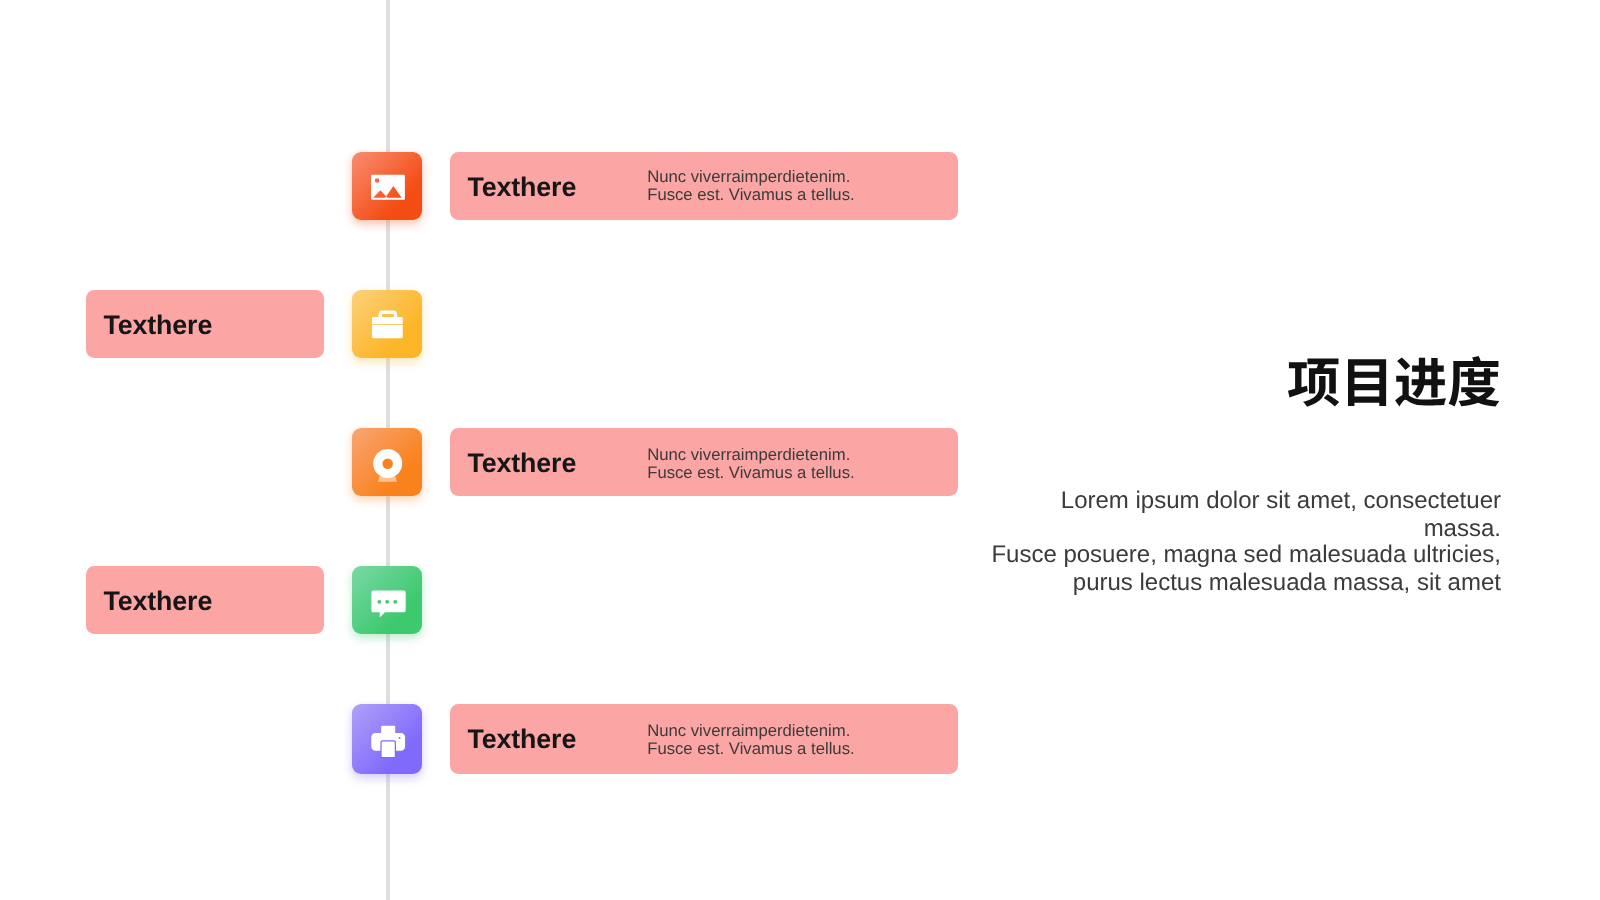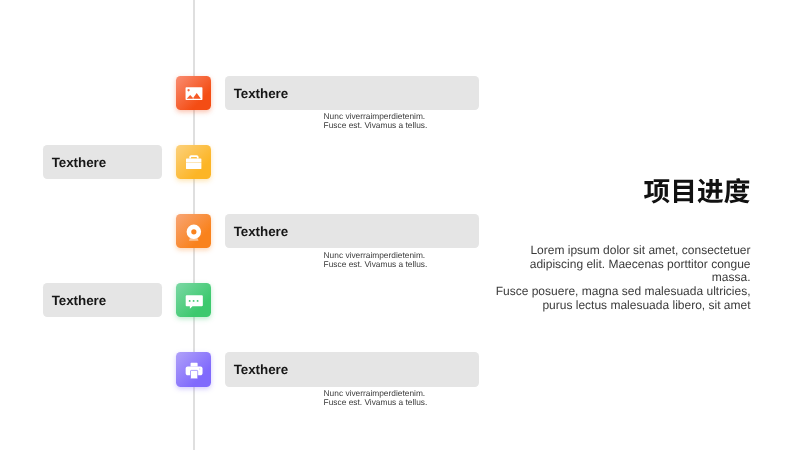--- a/index.html
+++ b/index.html
@@ -9,26 +9,26 @@
   .slide{position:relative;width:800px;height:450px;background:#fff;}
   .axis{position:absolute;left:193.3px;top:0;width:1.3px;height:450px;background:#DFDFDF;}
   .row{position:absolute;left:0;width:800px;height:34px;}
   .icon{position:absolute;left:176px;top:0;width:35.2px;height:34.4px;border-radius:4.5px;}
   .icon svg{position:absolute;left:0;top:0;width:35.2px;height:34.4px;fill:#fff;}
   .ic0{background:linear-gradient(135deg,#F98D72 0%,#F44D14 72%,#F44D14 100%);--ic:#F44D14;box-shadow:0 2px 5px rgba(244, 77, 20, 0.35);}
   .ic1{background:linear-gradient(135deg,#FCD17C 0%,#FCB526 72%,#FCB526 100%);--ic:#FCB526;box-shadow:0 2px 5px rgba(252, 181, 38, 0.35);}
   .ic2{background:linear-gradient(135deg,#F8A575 0%,#F9821C 72%,#F9821C 100%);--ic:#F9821C;box-shadow:0 2px 5px rgba(249, 130, 28, 0.35);}
   .ic3{background:linear-gradient(135deg,#7BD8A5 0%,#3DC96E 72%,#3DC96E 100%);--ic:#3DC96E;box-shadow:0 2px 5px rgba(61, 201, 110, 0.35);}
   .ic4{background:linear-gradient(135deg,#B0A1F9 0%,#806AFC 72%,#806AFC 100%);--ic:#806AFC;box-shadow:0 2px 5px rgba(128, 106, 252, 0.35);}
-  .pill{position:absolute;top:0;height:34.4px;background:#e5e5e5;border-radius:4.2px;}
+  .pill{position:absolute;top:0;height:34.4px;background:#fca5a5;border-radius:4.2px;}
   .pill-r{left:225px;width:254px;}
   .pill-l{left:43px;width:119px;}
   .pt{position:absolute;left:8.7px;top:11.0px;font-size:13.4px;font-weight:bold;color:#161616;
        line-height:1;letter-spacing:-0.05px;}
-  .pb{position:absolute;left:98.6px;top:8.8px;font-size:8.35px;line-height:8.95px;color:#3B3B3B;margin-top:28px;}
+  .pb{position:absolute;left:98.6px;top:8.8px;font-size:8.35px;line-height:8.95px;color:#3B3B3B;}
   .title-wrap{position:absolute;left:644.1px;top:178.3px;width:105.7px;height:25.4px;}
   .title-svg{position:absolute;left:0;top:0;display:block;}
   .title-text{position:absolute;left:0;top:0;width:105.7px;height:25.4px;overflow:hidden;
                font-size:27px;font-weight:bold;color:#111111;line-height:25.4px;
                white-space:nowrap;opacity:0;pointer-events:none;}
   .desc{position:absolute;left:400px;top:244.2px;width:350.5px;text-align:right;
          font-size:12px;line-height:13.6px;color:#3B3B3B;}
 </style>
 </head>
 <body>
@@ -108,18 +108,17 @@
     </div>
   </div>
   <div class="title-wrap">
     <span class="title-text">项目进度</span>
     <svg class="title-svg" width="105.7" height="25.4" viewBox="19 -857 3953 949" aria-hidden="true">
       <path d="M600 -483V-279C600 -181 566 -66 298 0C325 23 360 67 375 92C657 5 721 -139 721 -277V-483ZM686 -72C758 -27 852 41 896 85L976 4C928 -39 831 -103 760 -144ZM19 -209 48 -82C146 -115 270 -158 388 -201L374 -301L271 -274V-628H370V-742H36V-628H152V-243ZM411 -626V-154H528V-521H790V-157H913V-626H681L722 -704H963V-811H383V-704H582C574 -678 565 -651 555 -626Z M1262 -450H1726V-332H1262ZM1262 -564V-678H1726V-564ZM1262 -218H1726V-101H1262ZM1141 -795V79H1262V16H1726V79H1854V-795Z M2060 -764C2114 -713 2183 -640 2213 -594L2305 -670C2272 -715 2200 -784 2146 -831ZM2698 -822V-678H2584V-823H2466V-678H2340V-562H2466V-498C2466 -474 2466 -449 2464 -423H2332V-308H2445C2428 -251 2398 -196 2345 -152C2370 -136 2418 -91 2435 -68C2509 -130 2548 -218 2567 -308H2698V-83H2817V-308H2952V-423H2817V-562H2932V-678H2817V-822ZM2584 -562H2698V-423H2582C2583 -449 2584 -473 2584 -497ZM2277 -486H2043V-375H2159V-130C2117 -111 2069 -74 2023 -26L2103 88C2139 29 2183 -37 2213 -37C2236 -37 2270 -6 2316 19C2389 59 2475 70 2601 70C2704 70 2870 64 2941 60C2942 26 2962 -33 2975 -65C2875 -50 2712 -42 2606 -42C2494 -42 2402 -47 2334 -86C2311 -98 2292 -110 2277 -120Z M3386 -629V-563H3251V-468H3386V-311H3800V-468H3945V-563H3800V-629H3683V-563H3499V-629ZM3683 -468V-402H3499V-468ZM3714 -178C3678 -145 3633 -118 3582 -96C3529 -119 3485 -146 3450 -178ZM3258 -271V-178H3367L3325 -162C3360 -120 3400 -83 3447 -52C3373 -35 3293 -23 3209 -17C3227 9 3249 54 3258 83C3372 70 3481 49 3576 15C3670 53 3779 77 3902 89C3917 58 3947 10 3972 -15C3880 -21 3795 -33 3718 -52C3793 -98 3854 -159 3896 -238L3821 -276L3800 -271ZM3463 -830C3472 -810 3480 -786 3487 -763H3111V-496C3111 -343 3105 -118 3024 36C3055 45 3110 70 3134 88C3218 -76 3230 -328 3230 -496V-652H3955V-763H3623C3613 -794 3599 -829 3585 -857Z" fill="#111111"></path>
     </svg>
   </div>
   <div class="desc">
     <div>Lorem ipsum dolor sit amet, consectetuer</div>
-    <div>adipiscing elit. Maecenas porttitor congue</div>
     <div>massa.</div>
     <div>Fusce posuere, magna sed malesuada ultricies,</div>
-    <div>purus lectus malesuada libero, sit amet</div>
+    <div>purus lectus malesuada massa, sit amet</div>
   </div>
 </div>
 
 </body></html>

